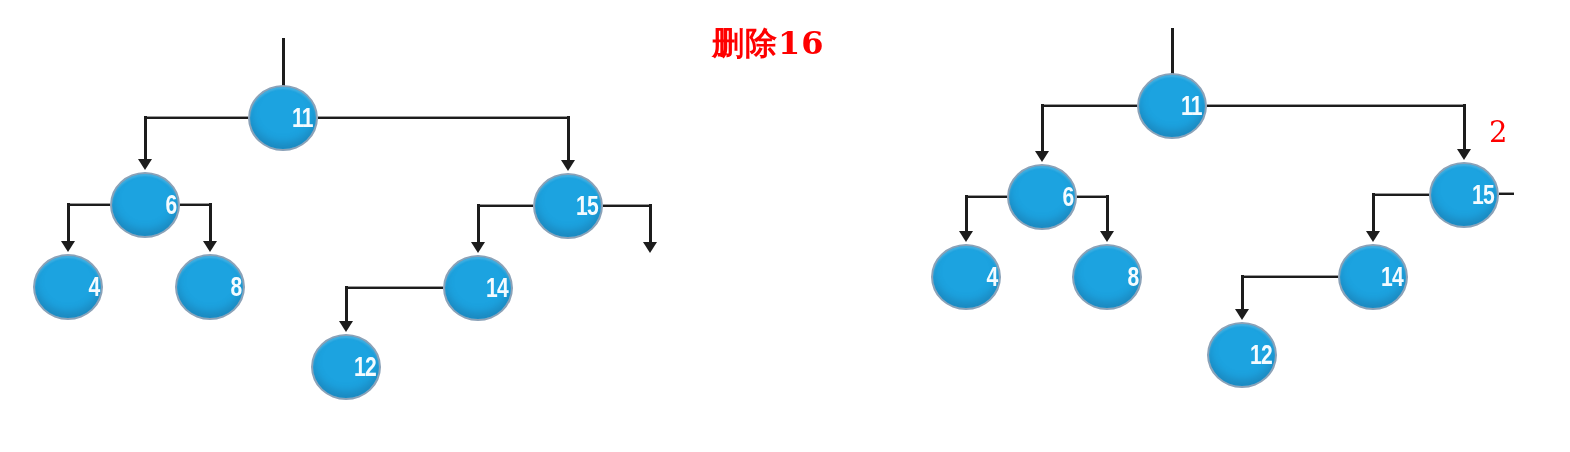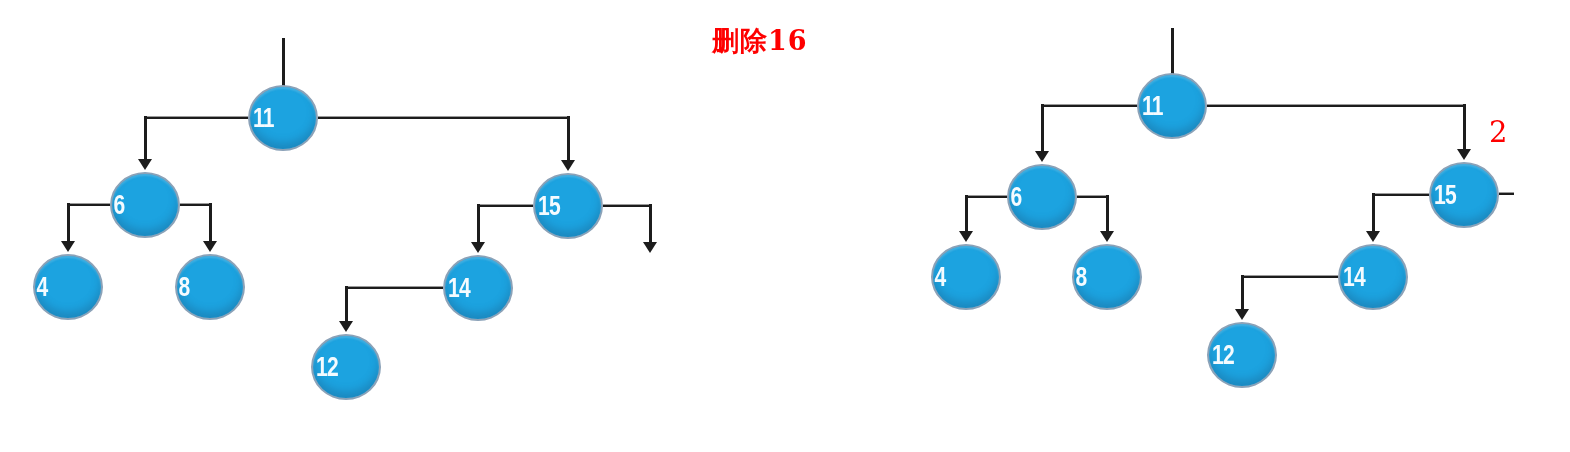--- a/index.html
+++ b/index.html
@@ -5,21 +5,21 @@
   html,body{margin:0;padding:0;background:#ffffff;}
   body{width:1570px;height:452px;font-family:"Liberation Sans",sans-serif;}
   #canvas{position:relative;width:1570px;height:452px;background:#ffffff;overflow:hidden;}
 
   .tree{position:absolute;left:0;top:0;width:100%;height:100%;}
 
   .node{
     position:absolute;
     border-radius:50%;
     box-sizing:border-box;
-    display:flex;align-items:center;justify-content:flex-start;
+    display:flex;align-items:center;justify-content:flex-end;
     background:var(--node_fill);
     border:2px solid var(--node_border);
     box-shadow: inset 0 -6px 8px rgba(25,75,115,0.30), inset 0 2px 2px rgba(255,255,255,0.18);
     z-index:3;
   }
   .node.highlight{
     background:var(--highlight_fill);
     border-color:var(--highlight_border);
     box-shadow: inset 0 -6px 8px rgba(130,60,10,0.28), inset 0 2px 2px rgba(255,255,255,0.18);
   }
@@ -46,21 +46,21 @@
   }
 
   .annot{
     position:absolute;
     color:var(--accent_red);
     font-family:"DejaVu Serif","Liberation Serif",serif;
     z-index:4;
     line-height:1.1;
     white-space:nowrap;
   }
-  #diagram-title{left:712px;top:26px;font-size:27px;font-weight:600;letter-spacing:1px;}
+  #diagram-title{left:712px;top:26px;font-size:32px;font-weight:600;letter-spacing:1px;}
   #step-label{left:1489px;top:117px;font-size:29px;font-weight:500;}
 </style>
 </head>
 <body>
 
 <div id="canvas">
   <div class="annot" id="diagram-title">删除16</div>
   <div class="annot" id="step-label">2</div>
 <div class="tree">
       <div class="hseg" style="left: 144px; top: 116px; width: 104px;"></div>

